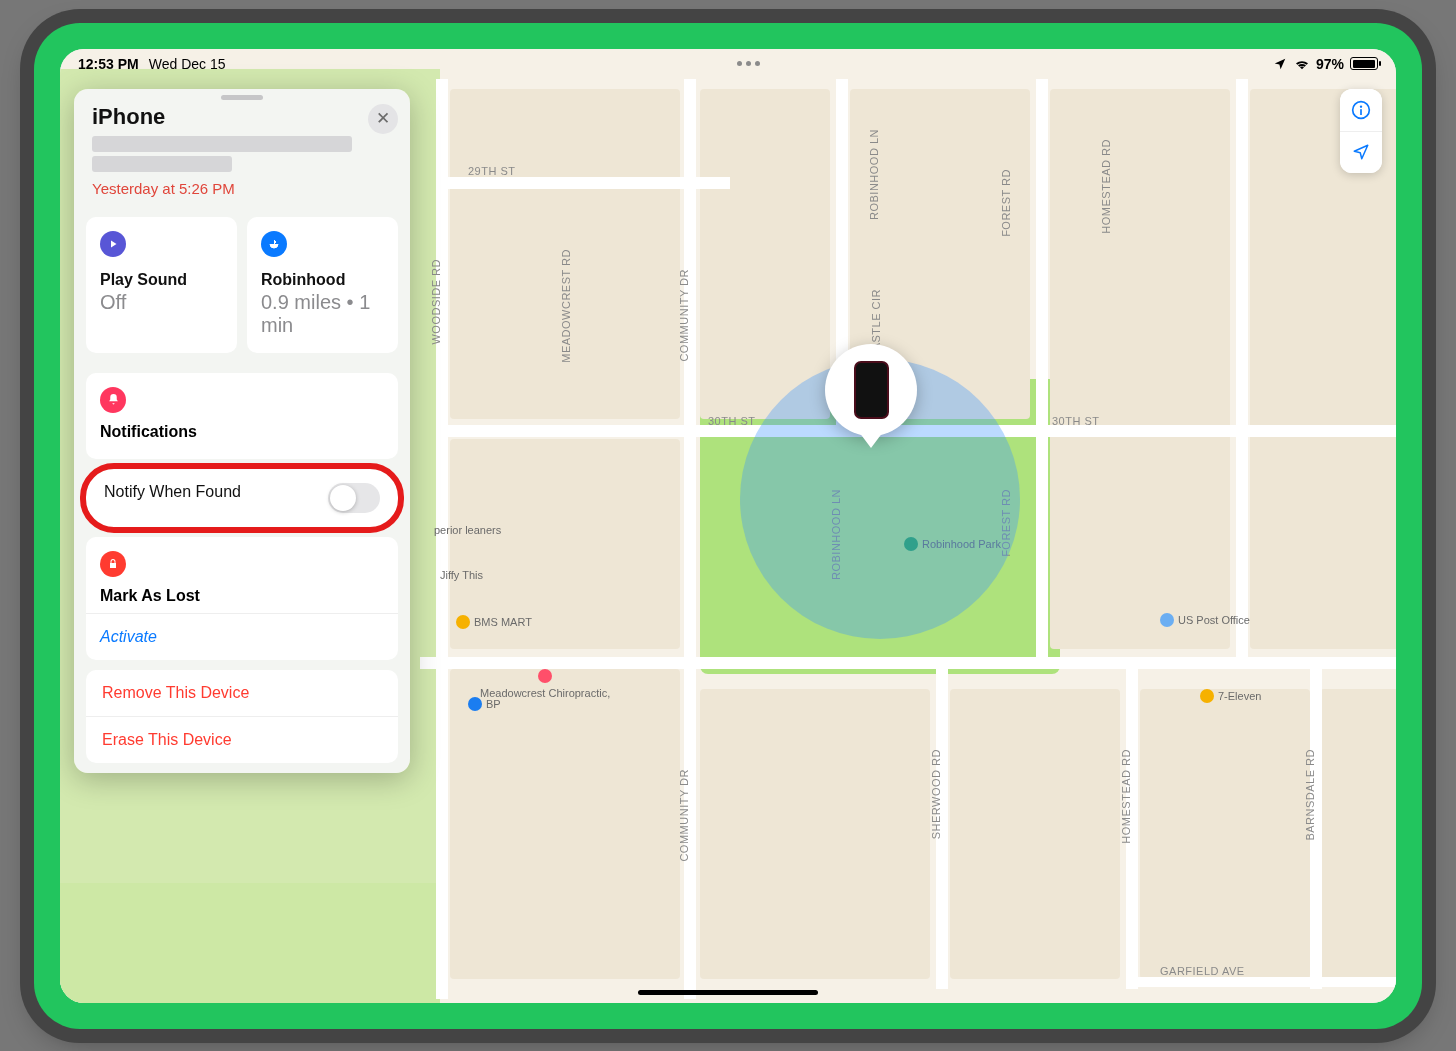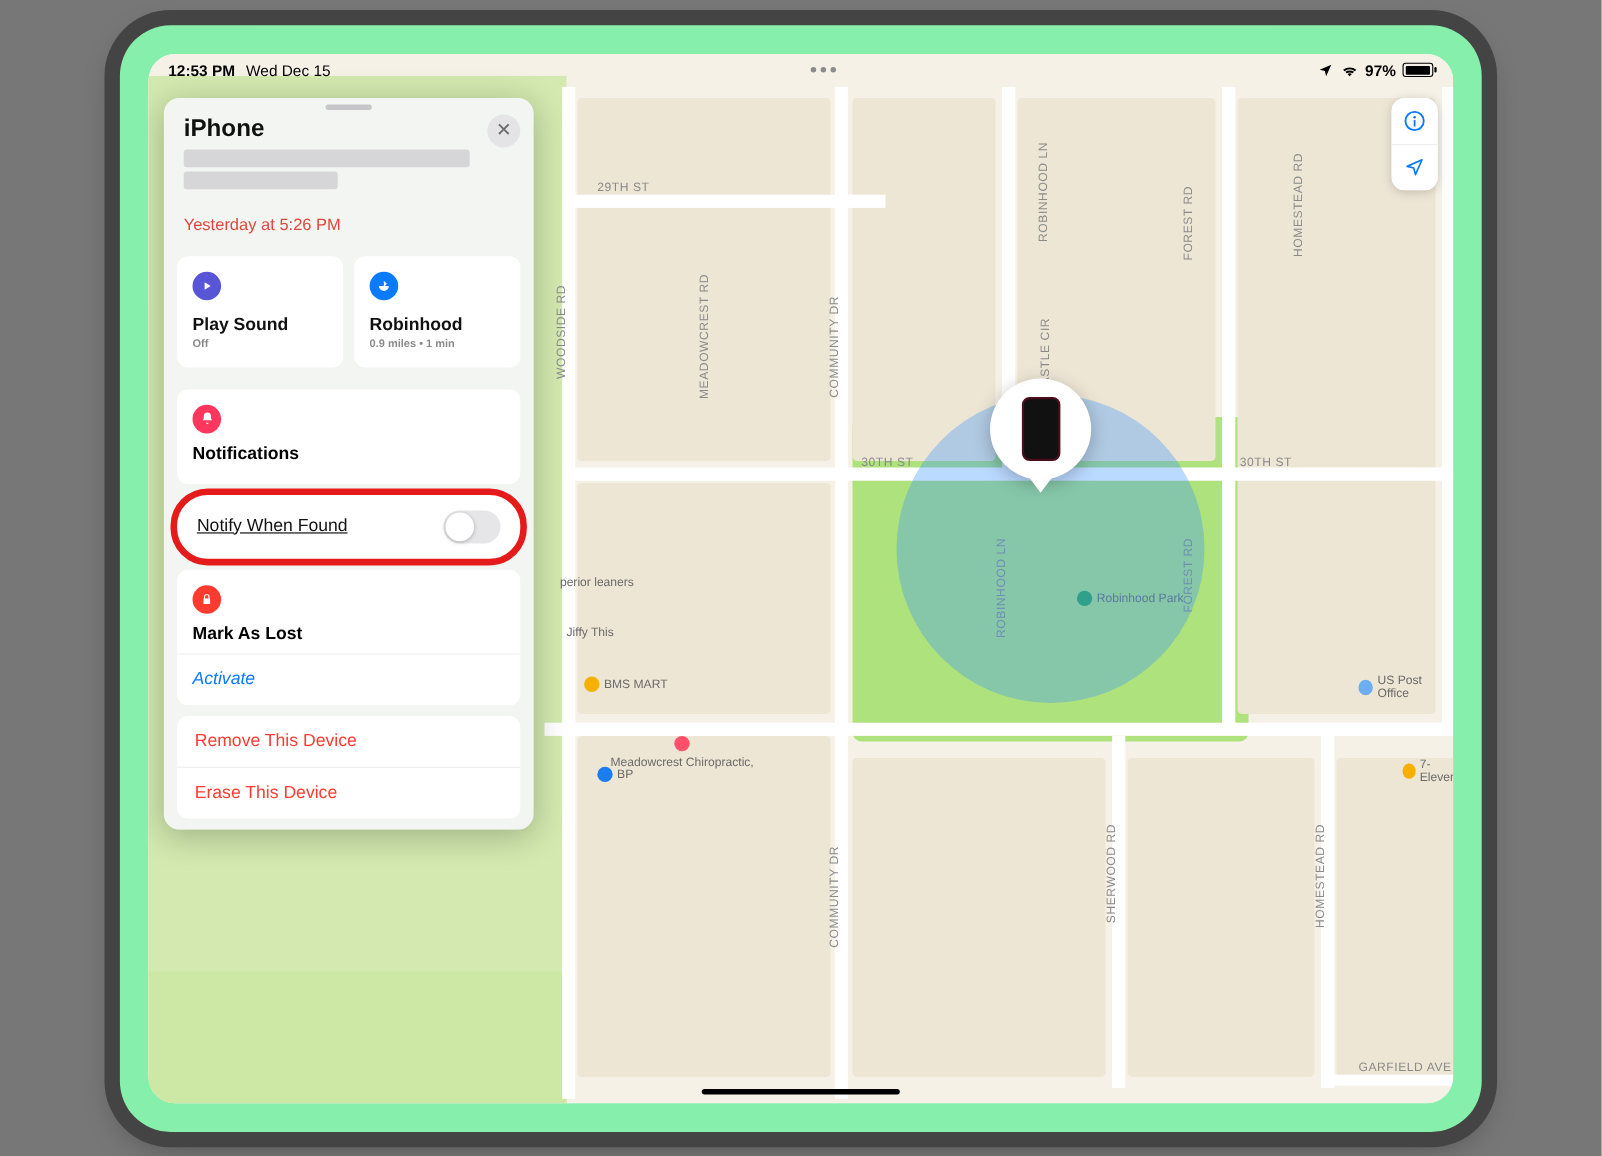--- a/index.html
+++ b/index.html
@@ -5,22 +5,22 @@
   * { box-sizing: border-box; margin: 0; padding: 0; }
   html, body { width: 100%; height: 100%; font-family: -apple-system, "Helvetica Neue", Arial, sans-serif; }
   body {
     width: 1456px; height: 1051px;
     background: #777; 
     display: flex; align-items: center; justify-content: center;
   }
 
   
   .device-frame {
-    width: 1238px; height: 1006px;
-    background: #86efac;
+    width: 1388px; height: 1006px;
+    background: #22c55e;
     border-radius: 46px;
     position: relative;
     box-shadow: 0 0 0 14px #444, 0 10px 30px rgba(0,0,0,0.4);
   }
   .screen {
     position: absolute;
     inset: 26px;
     border-radius: 24px;
     overflow: hidden;
     background: #f6f3ee;
@@ -110,46 +110,46 @@
   .grabber { width:42px; height:5px; background:#c6c6c8; border-radius:3px; margin:6px auto 4px; }
   .sb-header { position:relative; padding:0 18px 10px; }
   .sb-title { font-size:22px; font-weight:700; color:#111; }
   .sb-close {
     position:absolute; right:12px; top:0;
     width:30px; height:30px; border-radius:50%; background:#e4e4e6; border:none;
     display:flex; align-items:center; justify-content:center; color:#6b6b6b; font-size:17px;
   }
   .sb-sub1, .sb-sub2 { height:16px; background:#d6d6d8; border-radius:3px; margin-top:6px; }
   .sb-sub1 { width:260px; } .sb-sub2 { width:140px; margin-top:4px; }
-  .sb-timestamp { color:#e0463b; font-size:15px; margin-top:24px; }
+  .sb-timestamp { color:#e0463b; font-size:15px; margin-top:8px; }
 
   .action-row { display:flex; gap:10px; padding:10px 12px; }
   .action-tile {
     flex:1; background:#fff; border-radius:10px; padding:14px 14px 16px;
   }
   .tile-icon { width:26px; height:26px; border-radius:50%; display:flex; align-items:center; justify-content:center; color:#fff; margin-bottom:14px; }
   .bg-purple { background:#5856d6; }
   .bg-blue   { background:#0a7aff; }
   .bg-pink   { background:#ff375f; }
   .bg-red    { background:#ff3b30; }
   .tile-title { font-size:16px; font-weight:700; color:#111; margin-bottom:2px; }
-  .tile-sub   { font-size:10px; color:#8b8b8e;font-weight:bold; }
+  .tile-sub   { font-size:20px; color:#8b8b8e; }
 
   .section {
     margin:10px 12px; background:#fff; border-radius:10px; padding:14px;
   }
   .section.tight { padding:0; }
   .section-head-icon { width:26px; height:26px; border-radius:50%; display:flex; align-items:center; justify-content:center; color:#fff; margin-bottom:10px; }
   .section-title { font-size:16px; font-weight:700; margin-bottom:4px; }
 
   
   .notify-wrap { margin:10px 12px; position:relative; }
   .notify-row {
-    display:flex; align-items:center; justify-content:space-between;
-    background:#fff; border-radius:28px; padding:14px 18px;text-decoration:underline;
+    display:flex; align-items:flex-start; justify-content:space-between;
+    background:#fff; border-radius:28px; padding:14px 18px;
   }
   .notify-label { font-size:16px; color:#111; }
   .switch { width:52px; height:30px; background:#e6e6e8; border-radius:15px; position:relative; }
   .switch-knob { position:absolute; left:2px; top:2px; width:26px; height:26px; background:#fff; border-radius:50%; box-shadow:0 1px 4px rgba(0,0,0,0.25); }
   .notify-highlight {
     position:absolute; inset:-6px;
     border:6px solid #e51b1b;
     border-radius:34px;
     pointer-events:none;
   }

